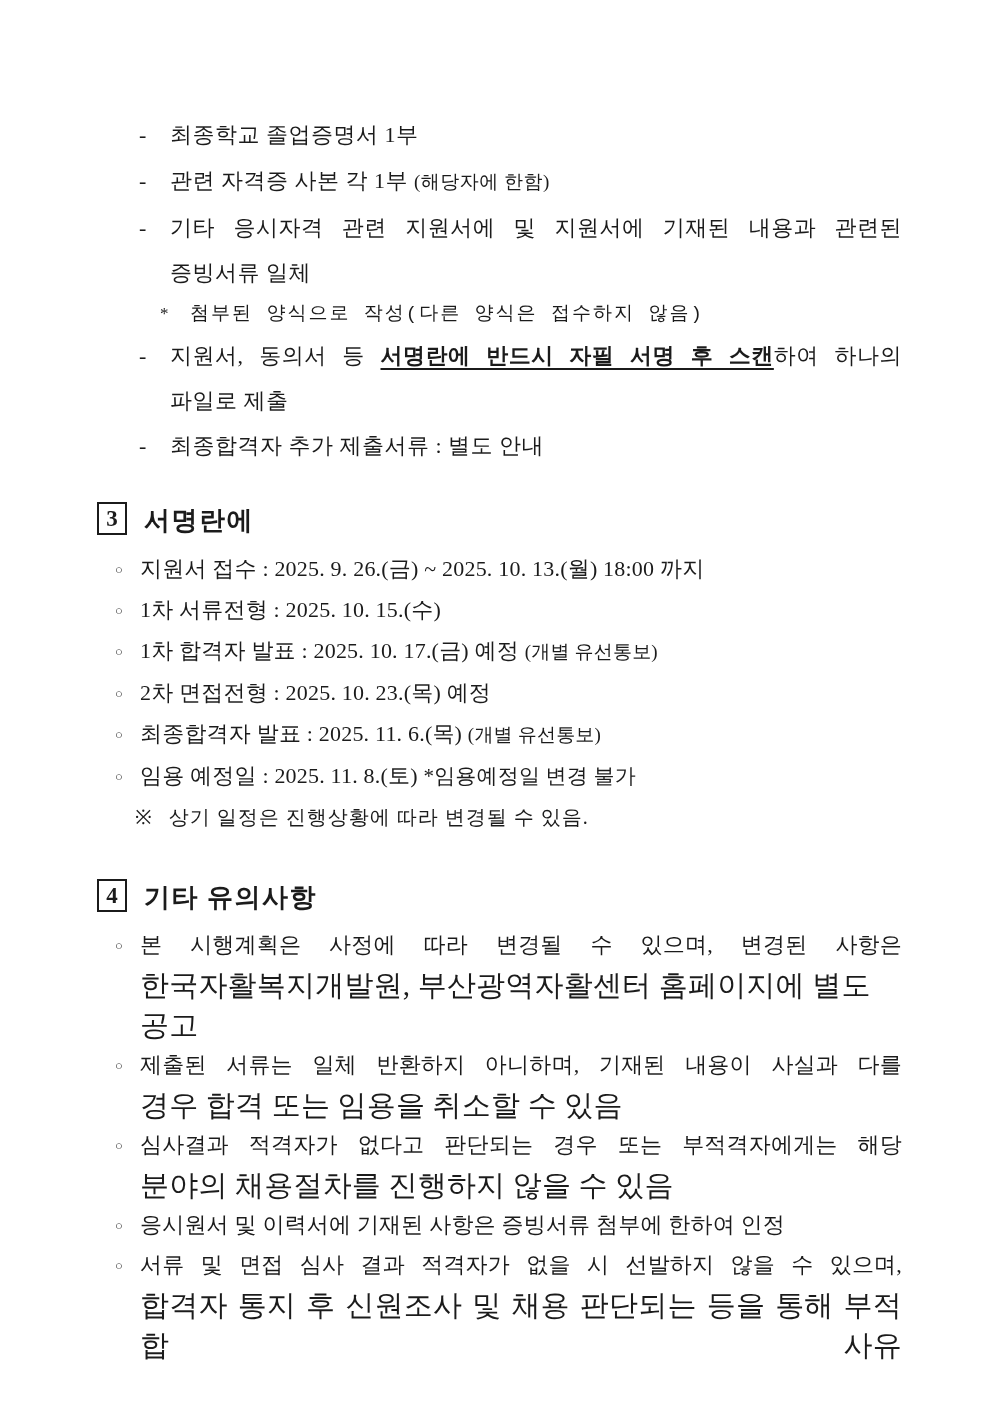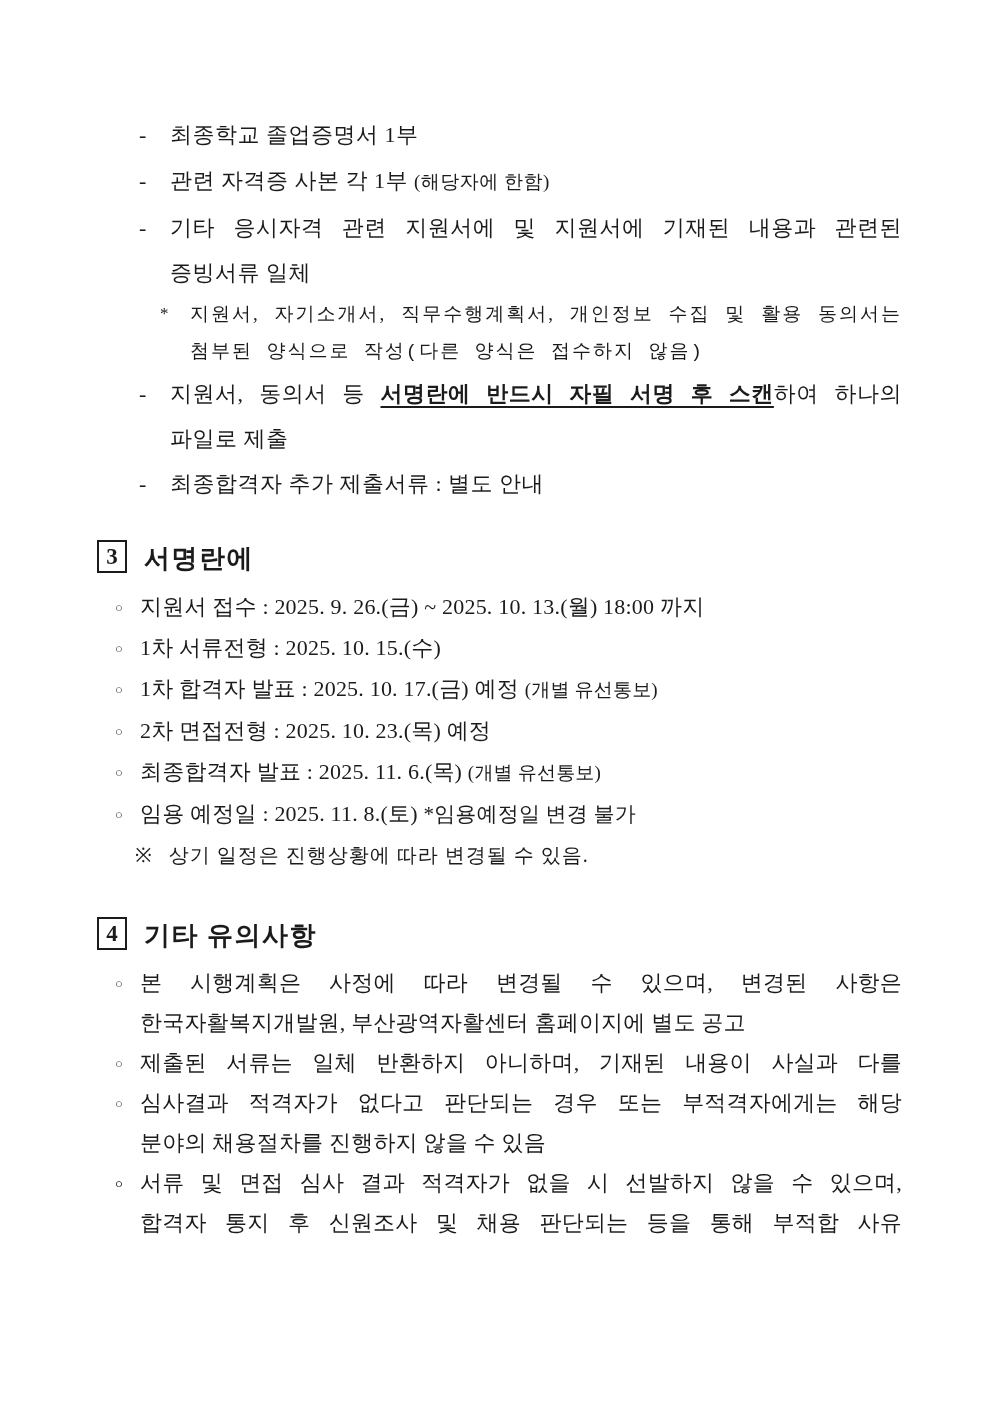--- a/index.html
+++ b/index.html
@@ -26,21 +26,21 @@
   .sec-header { margin-top: 28px; line-height: 48px; white-space: nowrap; }
   .num-box {
     display: inline-block; min-width: 16px; text-align: center;
     border: 2px solid #1b1b1b; padding: 0 5px; font-size: 23px; line-height: 29px;
     font-weight: bold; margin-right: 13px; vertical-align: 3px;
   }
   .sec-title { font-size: 26px; font-weight: bold; letter-spacing: 1.5px; }
   
   .o-item { padding-left: 43px; font-size: 22px; line-height: 41px; letter-spacing: 0.2px; }
   .o-item .mk { position: absolute; left: 18px; font-size: 13px; top: 1px; }
-  .o-cont { padding-left: 43px; font-size: 22px; line-height: 41px; letter-spacing: 0.2px; }
+  .o-cont { padding-left: 43px; font-size: 29px; line-height: 41px; letter-spacing: 0.2px; }
   .etc .o-item, .etc .o-cont { line-height: 40px; }
   .small { font-size: 19px; }
   .xsmall { font-size: 21px; }
   
   .ref-line { padding-left: 38px; font-size: 20px; line-height: 41px; letter-spacing: 1px; }
   .ref-line .mk { margin-right: 10px; font-size: 20px; }
   .gap-sec4 { margin-top: 36px; }
 </style>
 </head>
 <body>
@@ -58,21 +58,20 @@
   </div>
 
   <div class="line d-item jl">
     <span class="mk">-</span>
     <span>기타 응시자격 관련 지원서에 및 지원서에 기재된 내용과 관련된</span>
   </div>
   <div class="line d-cont">증빙서류 일체</div>
 
   <div class="line star-line jl">
     <span class="mk">*</span>
-    <span>지원서, 자기소개서, 직무수행계획서, 개인정보 수집 및 활용 동의서는</span>
   </div>
   <div class="line star-cont">첨부된 양식으로 작성(다른 양식은 접수하지 않음)</div>
 
   <div class="line d-item jl">
     <span class="mk">-</span>
     <span>지원서, 동의서 등 </span><span class="emph">서명란에 반드시 자필 서명 후 스캔</span><span>하여 하나의</span>
   </div>
   <div class="line d-cont">파일로 제출</div>
 
   <div class="line d-item">
@@ -123,29 +122,31 @@
     <div class="line o-item jl">
       <span class="mk">○</span>
       <span>본 시행계획은 사정에 따라 변경될 수 있으며, 변경된 사항은</span>
     </div>
     <div class="line o-cont">한국자활복지개발원, 부산광역자활센터 홈페이지에 별도 공고</div>
 
     <div class="line o-item jl">
       <span class="mk">○</span>
       <span>제출된 서류는 일체 반환하지 아니하며, 기재된 내용이 사실과 다를</span>
     </div>
+    <div class="line o-cont">경우 합격 또는 임용을 취소할 수 있음</div>
 
     <div class="line o-item jl">
       <span class="mk">○</span>
       <span>심사결과 적격자가 없다고 판단되는 경우 또는 부적격자에게는 해당</span>
     </div>
     <div class="line o-cont">분야의 채용절차를 진행하지 않을 수 있음</div>
 
     <div class="line o-item">
       <span class="mk">○</span>
+      <span>응시원서 및 이력서에 기재된 사항은 증빙서류 첨부에 한하여 인정</span>
     </div>
 
     <div class="line o-item jl">
       <span class="mk">○</span>
       <span>서류 및 면접 심사 결과 적격자가 없을 시 선발하지 않을 수 있으며,</span>
     </div>
     <div class="line o-cont jl">합격자 통지 후 신원조사 및 채용 판단되는 등을 통해 부적합 사유</div>
   </div>
 
 </div>

